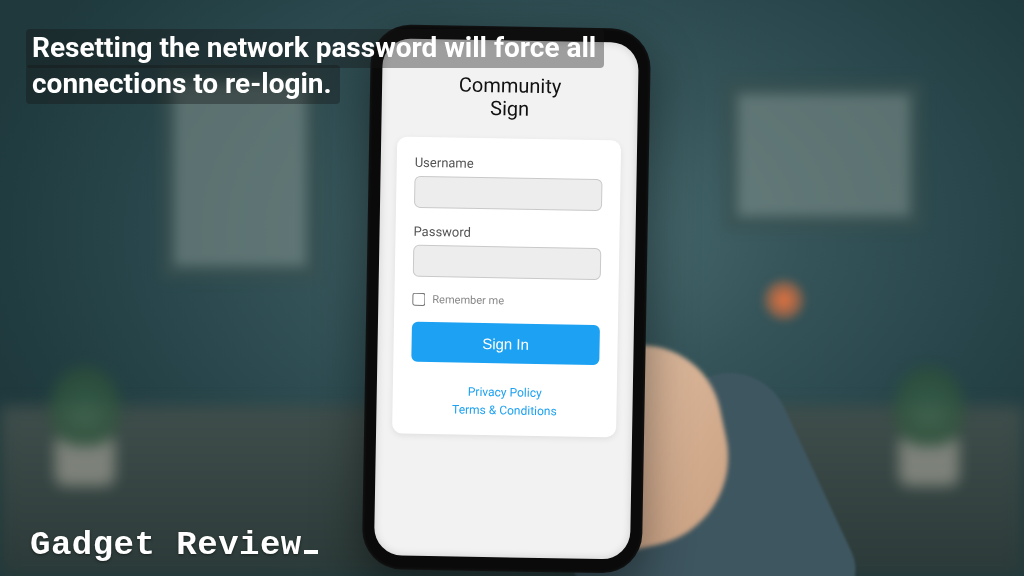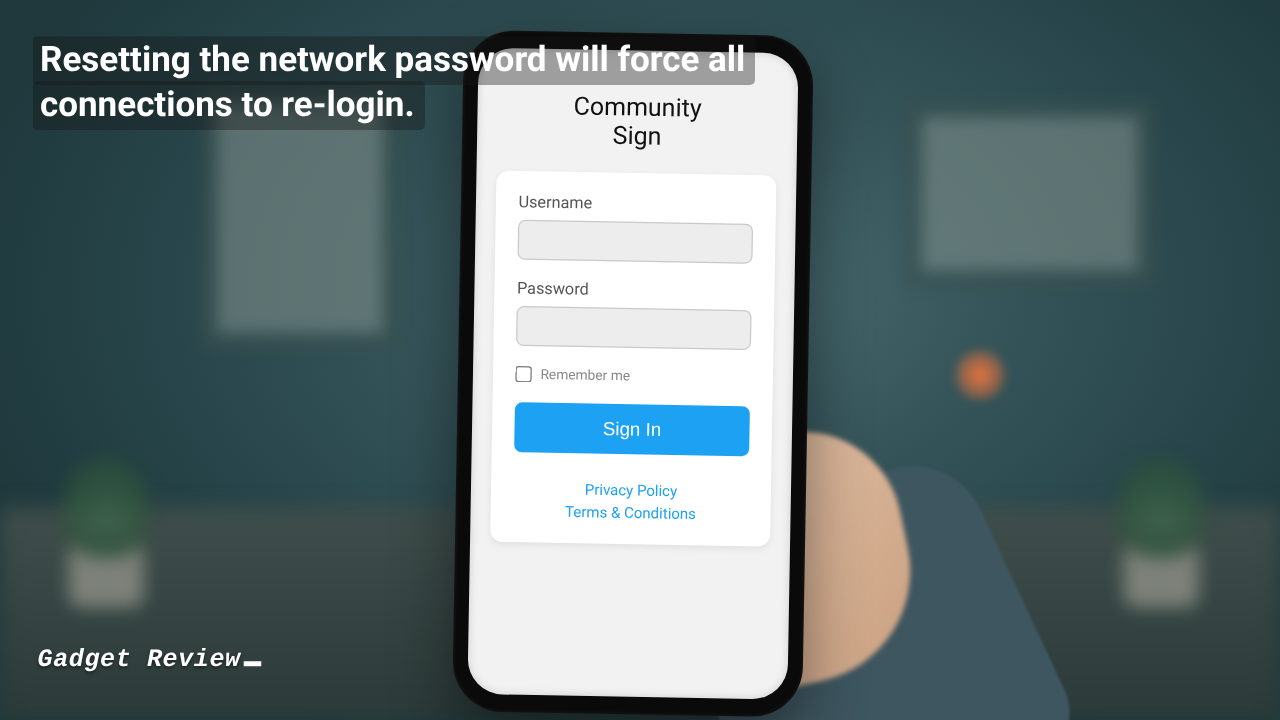--- a/index.html
+++ b/index.html
@@ -216,29 +216,28 @@
     background: rgba(20,20,20,0.38);
     padding: 2px 8px 4px 6px;
     border-radius: 4px;
     -webkit-box-decoration-break: clone;
     box-decoration-break: clone;
   }
 
   
   .brand {
     position: absolute;
-    bottom: 36px; left: 30px;
+    bottom: 12px; left: 30px;
     color: #fff;
     font-family: "Courier New", monospace;
-    font-size: 20px;
+    font-size: 34px;
     font-weight: 700;
     letter-spacing: 0.5px;
     z-index: 20;
     text-shadow: 0 1px 3px rgba(0,0,0,0.5);
-    font-style: italic;
   }
   .brand .cursor {
     display: inline-block;
     width: 14px; height: 4px;
     background: #fff;
     vertical-align: baseline;
     margin-left: 2px;
   }
 </style>
 </head>

